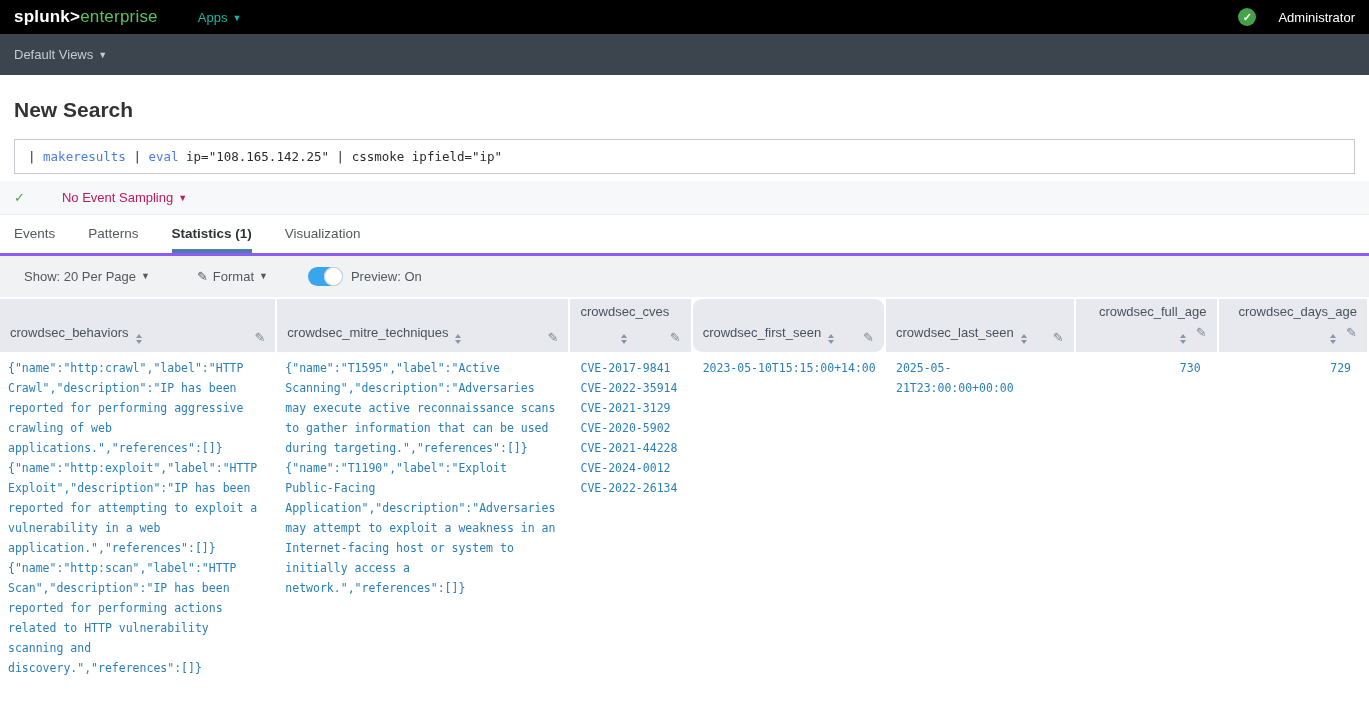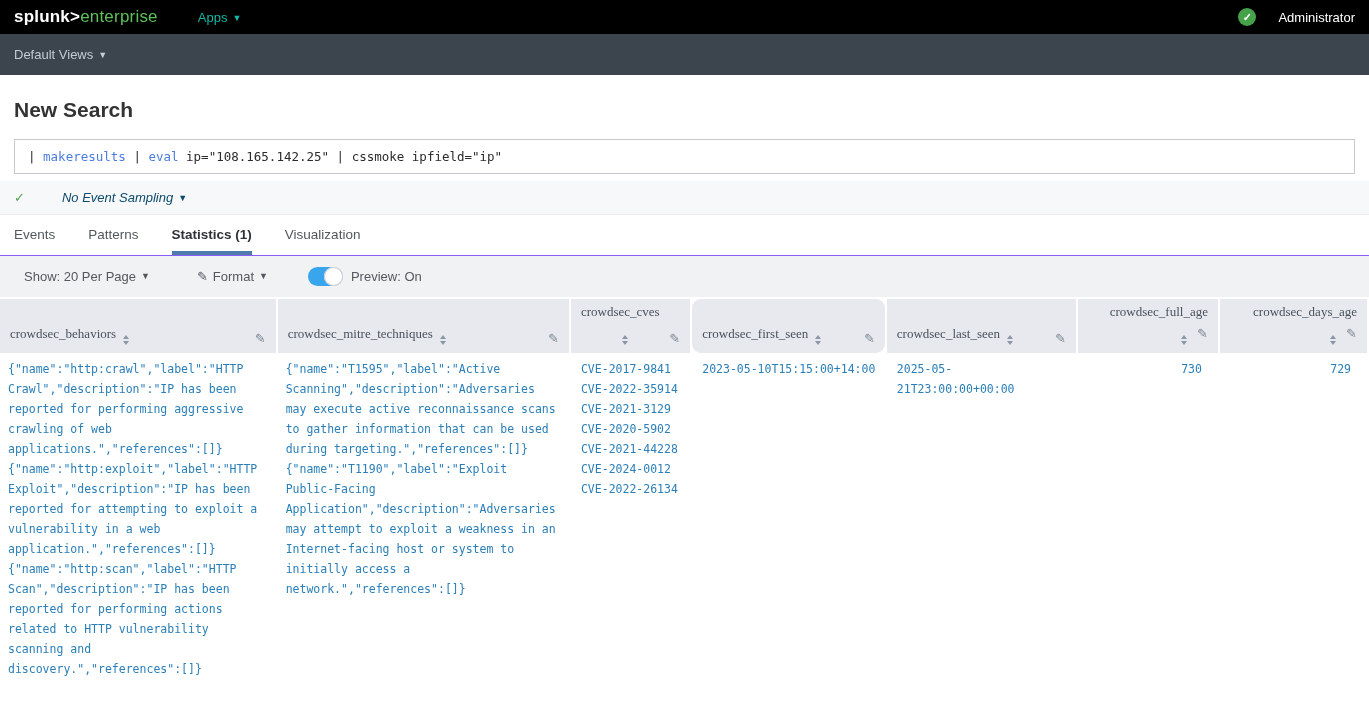--- a/index.html
+++ b/index.html
@@ -30,24 +30,24 @@
   
   .searchbar { margin: 0 14px; border: 1px solid #c6cad0; height: 35px; display: flex;
     align-items: center; padding: 0 13px; background: #fff; }
   .query { font-family: "DejaVu Sans Mono", monospace; font-size: 12.5px; color: #2b2b2b; white-space: pre; }
   .q-command { color: #4b7ce0; }
 
   
   .statusbar { margin-top: 7px; background: #f7f8f9; border-bottom: 1px solid #ededf0;
     height: 34px; display: flex; align-items: center; padding: 0 14px; font-size: 13px; color: #5c6773; }
   .result-check { color: #53a051; margin-right: 5px; font-size: 13px; }
-  .sampling-menu { margin-left: 32px; color: #0c4a6e; cursor: pointer; font-style: italic; }
-
-  
-  .tabs { display: flex; padding: 0 14px; border-bottom: 1px solid #8b5cf6; height: 41px; }
+  .sampling-menu { margin-left: 32px; color: #be185d; cursor: pointer; }
+
+  
+  .tabs { display: flex; padding: 0 14px; border-bottom: 3px solid #8b5cf6; height: 41px; }
   .tab { display: flex; align-items: center; margin-right: 33px; font-size: 13.5px; color: #53585e;
     border-bottom: 4px solid transparent; padding-top: 3px; cursor: pointer; white-space: nowrap; }
   .tab.active { font-weight: bold; color: #2f3338; border-bottom-color: #4f7cac; }
 
   
   .toolbar { height: 43px; background: #f1f2f4; border-bottom: 2px solid #fff;
     display: flex; align-items: center; padding: 0 24px; font-size: 13px; color: #53585e; }
   .toolbar-item { display: flex; align-items: center; cursor: pointer; white-space: nowrap; }
   .format-item { margin-left: 47px; }
   .pencil-glyph { font-size: 13px; color: #53585e; margin-right: 5px; }
@@ -57,21 +57,21 @@
   .toggle .knob { position: absolute; right: 0px; top: 0px; width: 19px; height: 19px; border-radius: 50%;
     background: #fff; box-shadow: inset 0 0 0 1px #c9cdd2; }
 
   
   table.stats { border-collapse: separate; border-spacing: 2px 0; table-layout: fixed;
     margin-left: -2px; }
   th { background: #e7e9ee; height: 51px; vertical-align: bottom; position: relative;
     padding: 5px 10px 8px 10px; font-size: 13px; font-weight: normal; color: #49525c;
     text-align: left; cursor: pointer; }
   th.align-right { text-align: right; }
-  .th-label { white-space: nowrap; font-family: Liberation Serif, serif; }
+  .th-label { white-space: nowrap; }
   .sort-icon { display: inline-flex; flex-direction: column; gap: 2px; margin-left: 7px;
     vertical-align: -1px; }
   .tri { width: 0; height: 0; border-left: 3.5px solid transparent; border-right: 3.5px solid transparent; }
   .tri.up { border-bottom: 4px solid #8a96a5; }
   .tri.down { border-top: 4px solid #8a96a5; }
   .pencil-icon { color: #7d8894; font-size: 13px; line-height: 13px; }
   .pencil-icon.abs { position: absolute; right: 10px; bottom: 8px; }
   .th-line2 { margin-top: 6px; }
   .th-line2.left { margin-left: 34px; }
   td.cell { vertical-align: top; background: #fff; padding: 6px 8px;

